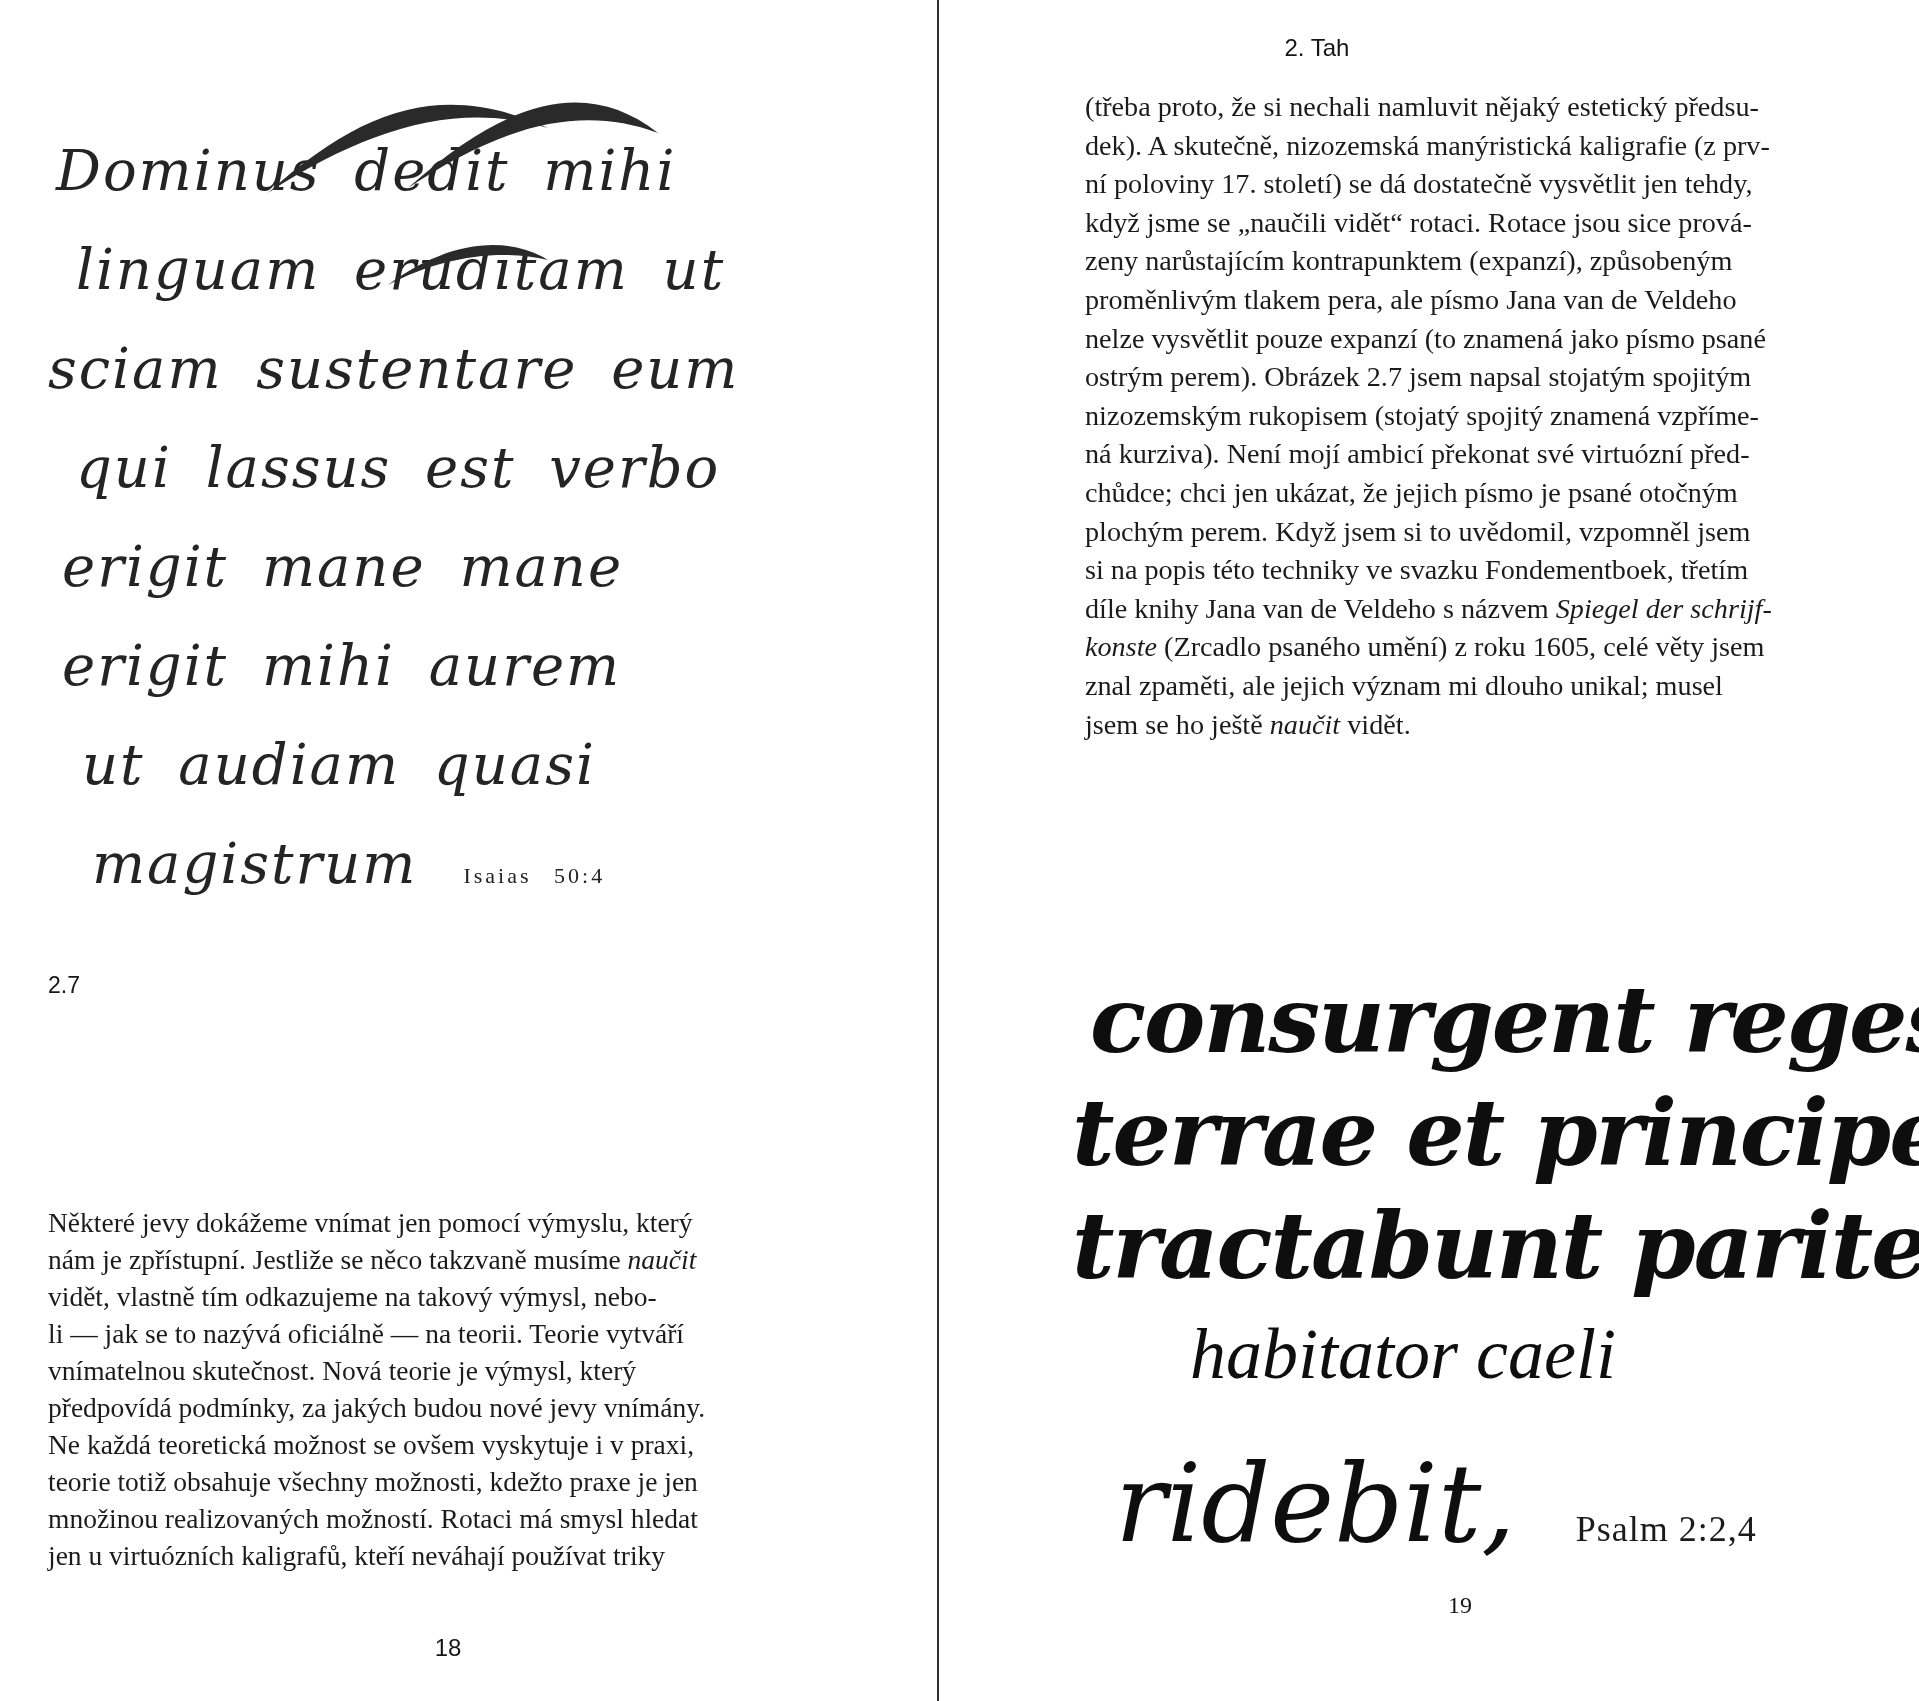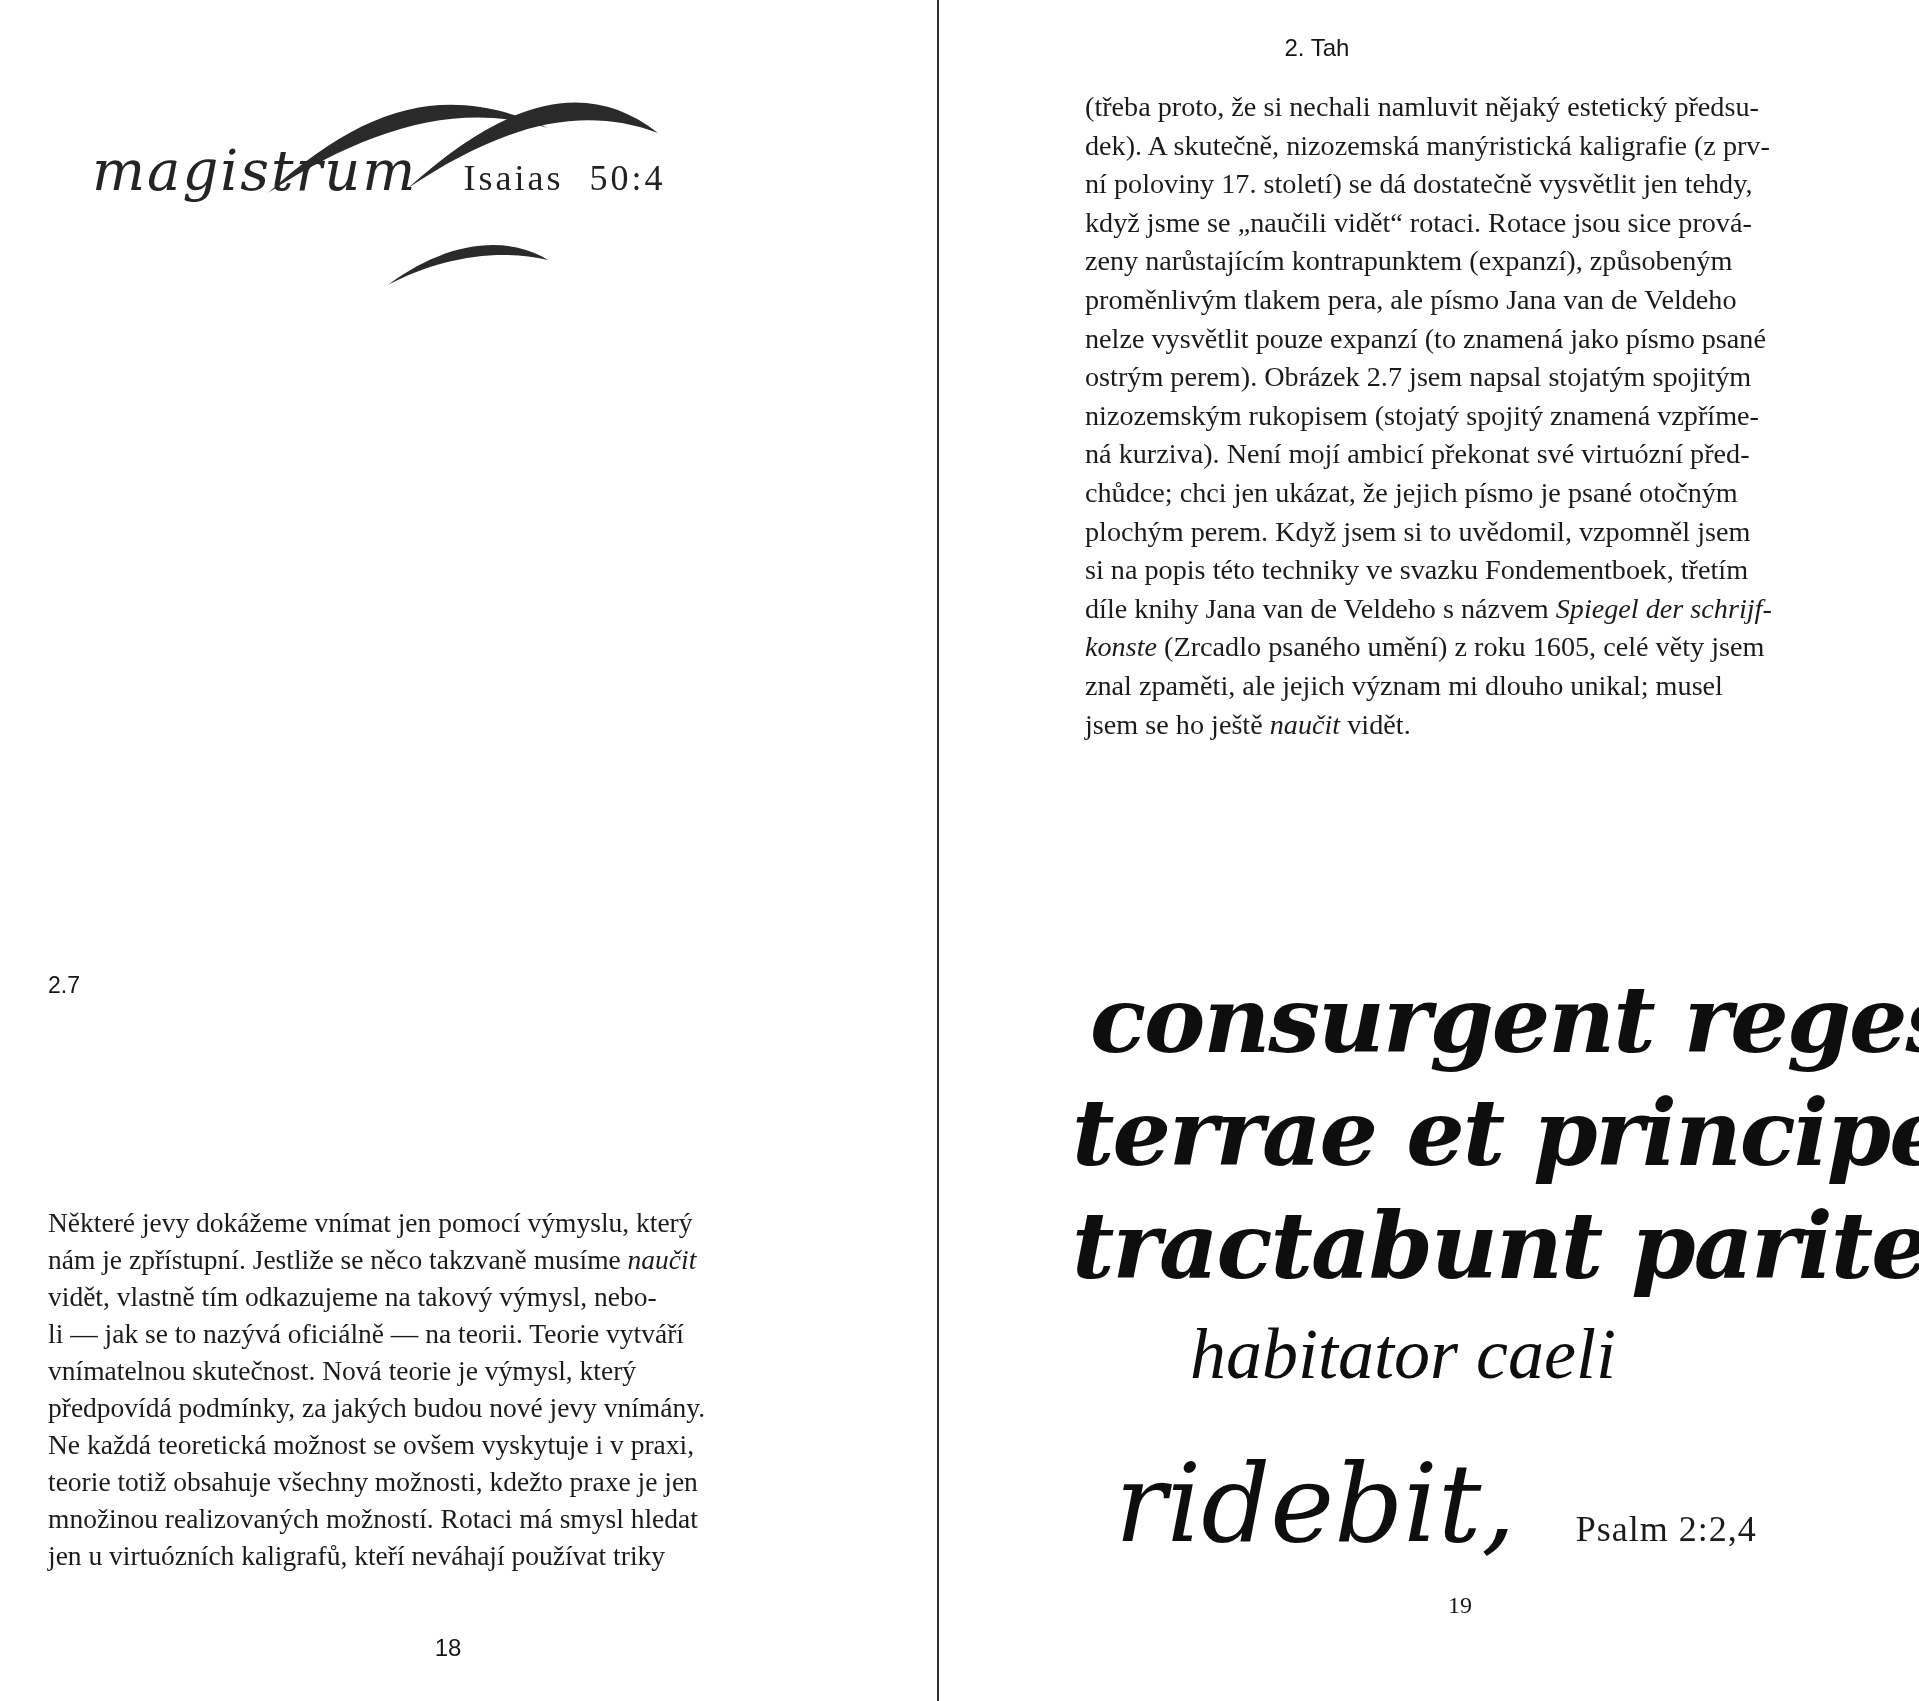--- a/index.html
+++ b/index.html
@@ -25,21 +25,21 @@
 
   
   .cal{font-family:"DejaVu Serif",serif;font-style:italic;}
   .fig1{position:absolute;left:48px;top:118px;width:790px;height:890px;color:#242424;padding-top:20px;}
   .fig1 .cline{height:99px;font-size:56px;letter-spacing:2px;word-spacing:14px;white-space:nowrap;}
   .fig1 .l0{margin-left:8px}.fig1 .l1{margin-left:28px}.fig1 .l2{margin-left:0}
   .fig1 .l3{margin-left:28px}.fig1 .l4{margin-left:14px}.fig1 .l5{margin-left:14px}
   .fig1 .l6{margin-left:34px}
   .cal-last{height:99px;font-size:56px;letter-spacing:2px;word-spacing:14px;
             margin-left:44px;white-space:nowrap;}
-  .cal-caption{font-family:"Liberation Serif",serif;font-style:normal;font-size:36px;
+  .cal-caption{font-family:"Liberation Serif",serif;font-style:normal;font-size:22px;
                letter-spacing:3px;margin-left:46px;color:#222;}
   .flourish{position:absolute;overflow:visible;}
 
   .fig2{position:absolute;left:1072px;top:952px;width:840px;color:#0e0e0e;padding-top:14px;}
   .fig2 .cline{height:113px;font-size:92px;font-weight:700;letter-spacing:-2px;white-space:nowrap;}
   .fig2 .l0{margin-left:18px}
   .hab-line{height:118px;font-size:72px;margin-left:118px;margin-top:8px;white-space:nowrap;font-family:Liberation Serif, serif;}
   .rid-line{font-size:108px;margin-left:43px;margin-top:10px;white-space:nowrap;}
   .psalm-caption{font-family:"Liberation Serif",serif;font-style:normal;font-size:36px;
                  margin-left:60px;letter-spacing:1px;color:#1b1b1b;}
@@ -52,20 +52,29 @@
   <div>
 
     <div class="fig1 cal">
       <svg class="flourish" style="left:200px;top:-45px" width="420" height="130" viewBox="0 0 420 130">
         <path d="M20,120 C120,30 200,10 300,55 C210,28 120,55 20,120 Z" fill="#2a2a2a"></path>
         <path d="M160,115 C260,25 340,5 410,60 C330,30 250,55 160,115 Z" fill="#2a2a2a"></path>
       </svg>
       <svg class="flourish" style="left:330px;top:112px" width="180" height="60" viewBox="0 0 180 60">
         <path d="M10,55 C70,10 130,5 170,30 C120,18 60,28 10,55 Z" fill="#2a2a2a"></path>
       </svg>
+      <div>
+          <div class="cline l0">Dominus dedit mihi</div>
+          <div class="cline l1">linguam eruditam ut</div>
+          <div class="cline l2">sciam sustentare eum</div>
+          <div class="cline l3">qui lassus est verbo</div>
+          <div class="cline l4">erigit mane mane</div>
+          <div class="cline l5">erigit mihi aurem</div>
+          <div class="cline l6">ut audiam quasi</div>
+        </div>
       <div class="cal-last">
         <span>magistrum</span><span class="cal-caption">Isaias 50:4</span>
       </div>
     </div>
 
     <div class="fig-label">2.7</div>
 
     <div class="para left-para">
         <div class="tline"><span>Některé jevy dokážeme vnímat jen pomocí výmyslu, který</span></div>
         <div class="tline"><span>nám je zpřístupní. Jestliže se něco takzvaně musíme </span><span class="it">naučit</span></div>

